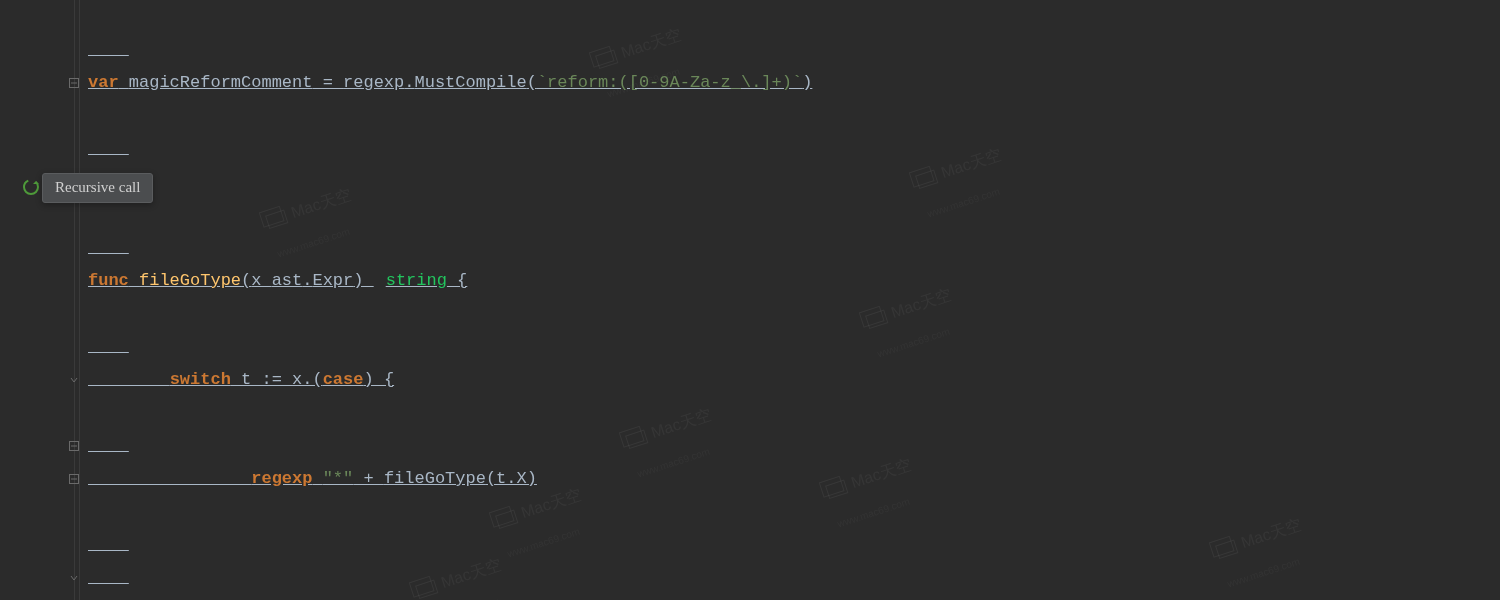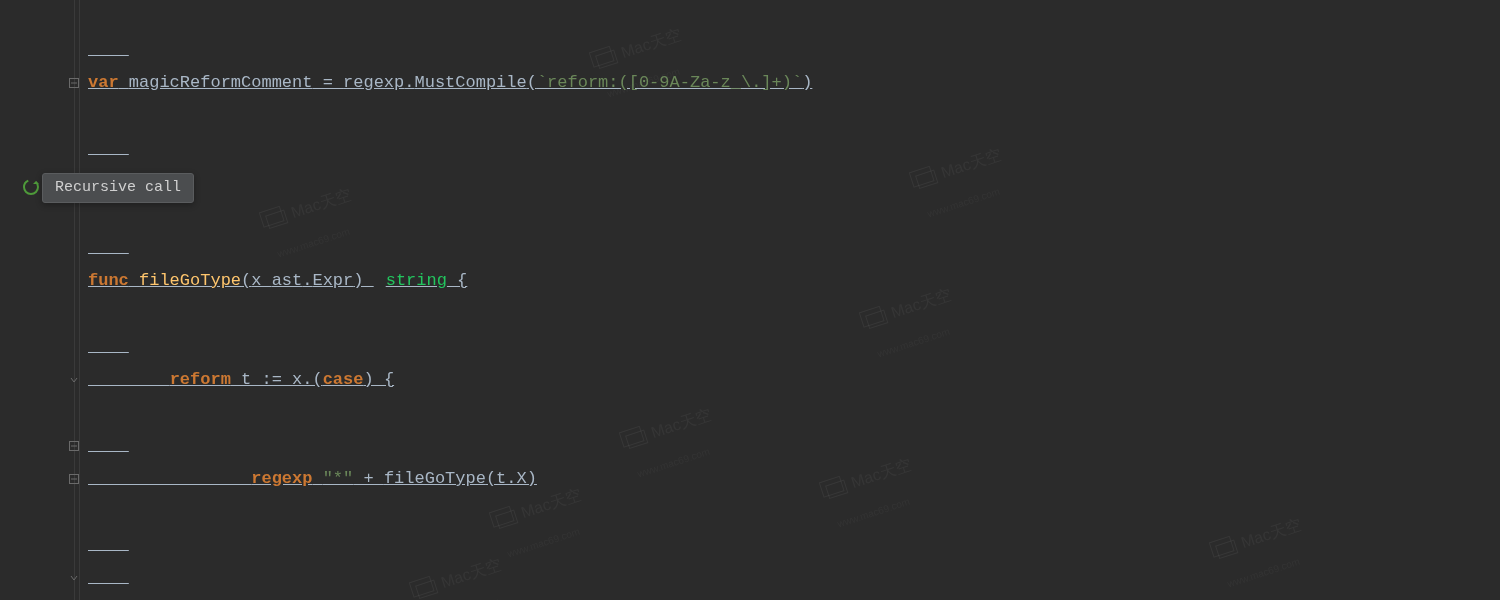--- a/index.html
+++ b/index.html
@@ -67,21 +67,21 @@
   .func   { color: #ffc66d; }
   .str    { color: #6a8759; }
 
   .tooltip {
     position: absolute;
     left: 42px;
     top: 173px;
     background: #4b4d4f;
     border: 1px solid #5a5c5e;
     color: #d0d0d0;
-    font-family: Liberation Mono, monospace;
+    font-family: Liberation Serif, serif;
     font-size: 15px;
     line-height: 1;
     padding: 6px 12px 7px;
     border-radius: 3px;
     z-index: 10;
     box-shadow: 0 2px 6px rgba(0,0,0,0.3);
   }
   .recursion-icon {
     position: absolute;
     left: 22px;
@@ -181,21 +181,21 @@
             <polyline points="2,3 5,7 8,3" fill="none" stroke="#6a6a6a"></polyline>
           </svg>
       </span>
     </div>
   </div>
 
   <div class="code">
     <div class="code-line"><span class="kw">var</span><span> </span><span class="ident">magicReformComment</span><span> = </span><span class="ident">regexp</span><span>.</span><span class="ident">MustCompile</span><span>(</span><span class="str">`reform:([0-9A-Za-z_\.]+)`</span><span>)</span></div>
     <div class="code-line"></div>
     <div class="code-line"><span class="kw">func</span><span> </span><span class="func">fileGoType</span><span>(</span><span>x </span><span>ast</span><span>.</span><span>Expr</span><span>) </span><span class="kw-nb">string</span><span> {</span></div>
-    <div class="code-line"><span>        </span><span class="kw">reform</span><span> t := x.(</span><span class="kw">case</span><span>) {</span></div>
+    <div class="code-line"><span>        </span><span class="kw">switch</span><span> t := x.(</span><span class="kw">case</span><span>) {</span></div>
     <div class="code-line"><span>                </span><span class="kw">regexp</span><span> </span><span class="str">"*"</span><span> + </span><span class="ident">fileGoType</span><span>(t.X)</span></div>
     
     
     
     
     
     
     
     
     

